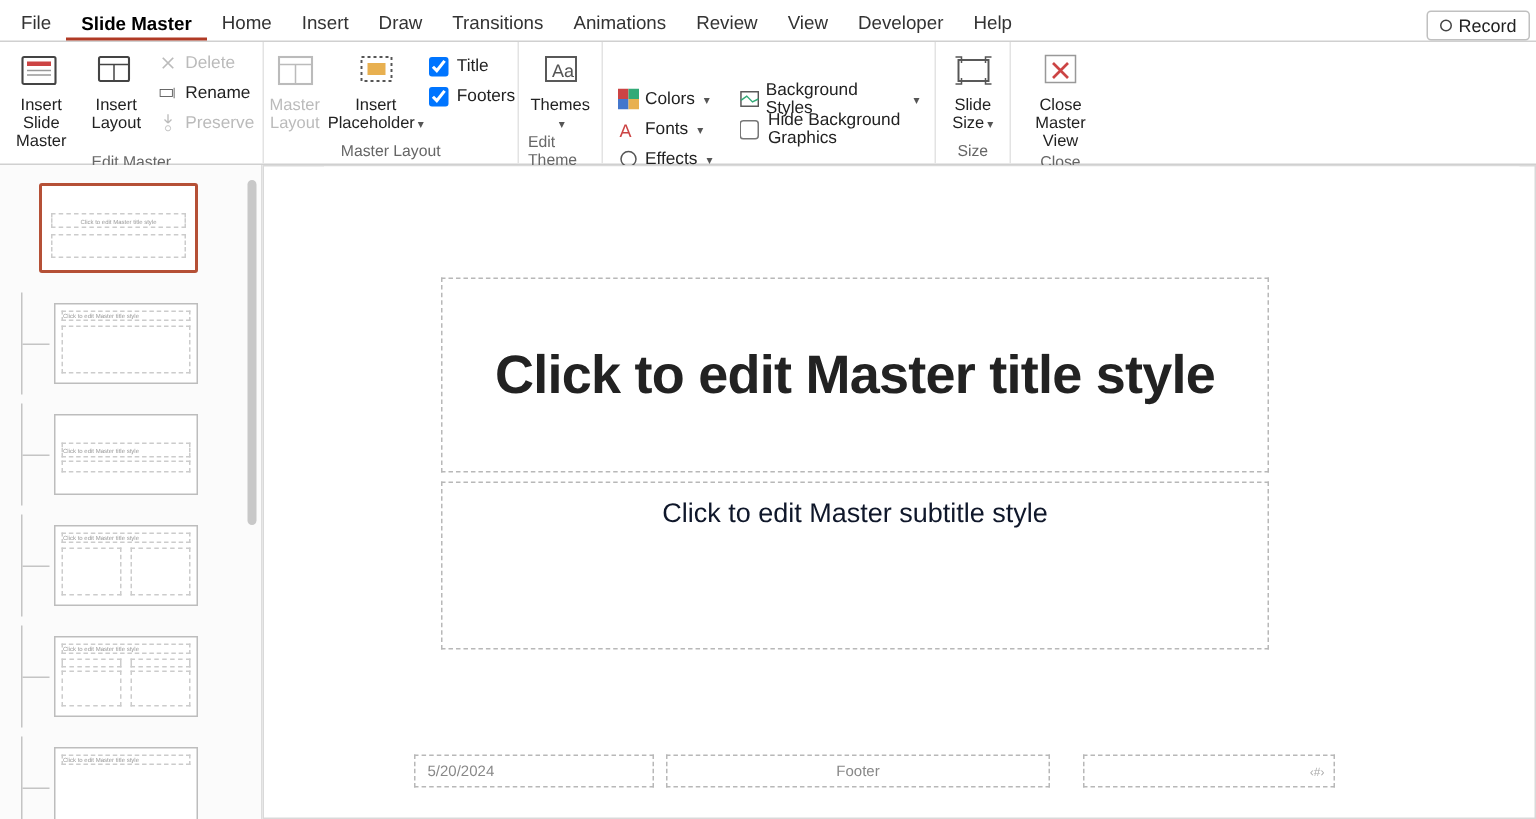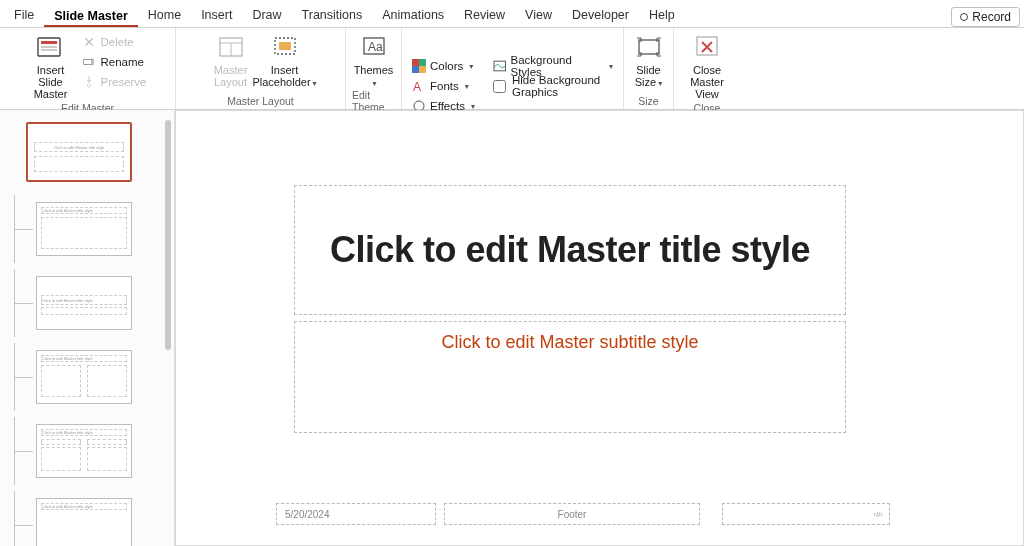--- a/index.html
+++ b/index.html
@@ -40,21 +40,21 @@
   .tline { position:absolute; left:-22px; top:50%; width:18px; height:1px; background:#c4c4c4; }
   .tline::before { content:""; position:absolute; left:-1px; top:-34px; width:1px; height:68px; background:#c4c4c4; }
   .thumb .ph { border:1px dashed #ccc; position:absolute; }
   .thumb .tiny { font-size:4px; color:#999; white-space:nowrap; overflow:hidden; }
   .editor { flex:1; position:relative; background:#fff; border:1px solid #d9d9d9; margin:0; }
   .canvas { position:absolute; left:40px; top:0; right:10px; bottom:8px; background:#fff; }
   .ph-box { position:absolute; border:1px dashed #b8b8b8; background:#fff; }
   .titlebox { left:78px; top:74px; width:552px; height:130px; display:flex; align-items:center; justify-content:center; }
   .titlebox span { font-size:36px; font-weight:600; letter-spacing:-0.5px; color:#222; }
   .subbox { left:78px; top:210px; width:552px; height:112px; text-align:center; padding-top:10px; }
-  .subbox span { font-size:18px; color:#c2410c;text-align:center; }
+  .subbox span { font-size:18px; color:#0f172a;text-align:center; }
   .ftbox { bottom:12px; height:22px; font-size:10px; color:#888; display:flex; align-items:center; justify-content:center; }
   .ftdate { left:60px; width:160px; justify-content:flex-start; padding-left:8px; }
   .ftfoot { left:228px; width:256px; }
   .ftnum { left:506px; width:168px; }
   .ftnum .snd { font-size:8px; color:#aaa; margin-left:auto; margin-right:6px; }
 </style>
 </head>
 <body>
 
 <div class="tabbar">
@@ -84,20 +84,30 @@
         <span class="ico">
           <svg width="30" height="26" viewBox="0 0 30 26">
               <rect x="3" y="4" width="22" height="18" rx="1" fill="none" stroke="#444" stroke-width="1.4"></rect>
               <rect x="6" y="7" width="16" height="3" fill="#c44"></rect>
               <line x1="6" y1="13" x2="22" y2="13" stroke="#999"></line>
               <line x1="6" y1="16" x2="22" y2="16" stroke="#999"></line>
             </svg>
         </span>
         <span class="lbl">Insert Slide Master</span>
       </div>
+      <div class="bigbtn" style="width:44px">
+        <span class="ico">
+          <svg width="28" height="26" viewBox="0 0 28 26">
+              <rect x="3" y="4" width="20" height="16" rx="1" fill="none" stroke="#444" stroke-width="1.4"></rect>
+              <line x1="3" y1="9" x2="23" y2="9" stroke="#444"></line>
+              <line x1="13" y1="9" x2="13" y2="20" stroke="#444"></line>
+            </svg>
+        </span>
+        <span class="lbl">Insert Layout</span>
+      </div>
       <div class="stack">
         <div class="smallrow disabled">
           <svg width="14" height="14" viewBox="0 0 24 24">
               <path d="M6 6l12 12M18 6L6 18" stroke="#bbb" stroke-width="2"></path>
             </svg>
           <span>Delete</span>
         </div>
         <div class="smallrow">
           <svg width="14" height="14" viewBox="0 0 24 24">
               <rect x="3" y="8" width="14" height="8" fill="none" stroke="#555"></rect>
@@ -132,20 +142,30 @@
         <span class="lbl">Master Layout</span>
       </div>
       <div class="bigbtn" style="width:58px">
         <span class="ico">
           <svg width="28" height="24" viewBox="0 0 28 24">
               <rect x="4" y="3" width="20" height="16" fill="none" stroke="#555" stroke-width="1.3" stroke-dasharray="2 2"></rect>
               <rect x="8" y="7" width="12" height="8" fill="#e8b050"></rect>
             </svg>
         </span>
         <span class="lbl"><span>Insert Placeholder</span><span class="caret">▾</span></span>
+      </div>
+      <div class="stack" style="padding-top:4px;">
+        <label class="chk">
+          <input type="checkbox" checked="" style="">
+          <span>Title</span>
+        </label>
+        <label class="chk">
+          <input type="checkbox" checked="" style="">
+          <span>Footers</span>
+        </label>
       </div>
     </div>
     <div class="group-label">
         <span>Master Layout</span>
       </div>
   </div>
 
   <div class="group" style="width:56px">
     <div class="group-body">
       <div class="bigbtn" style="width:48px">

